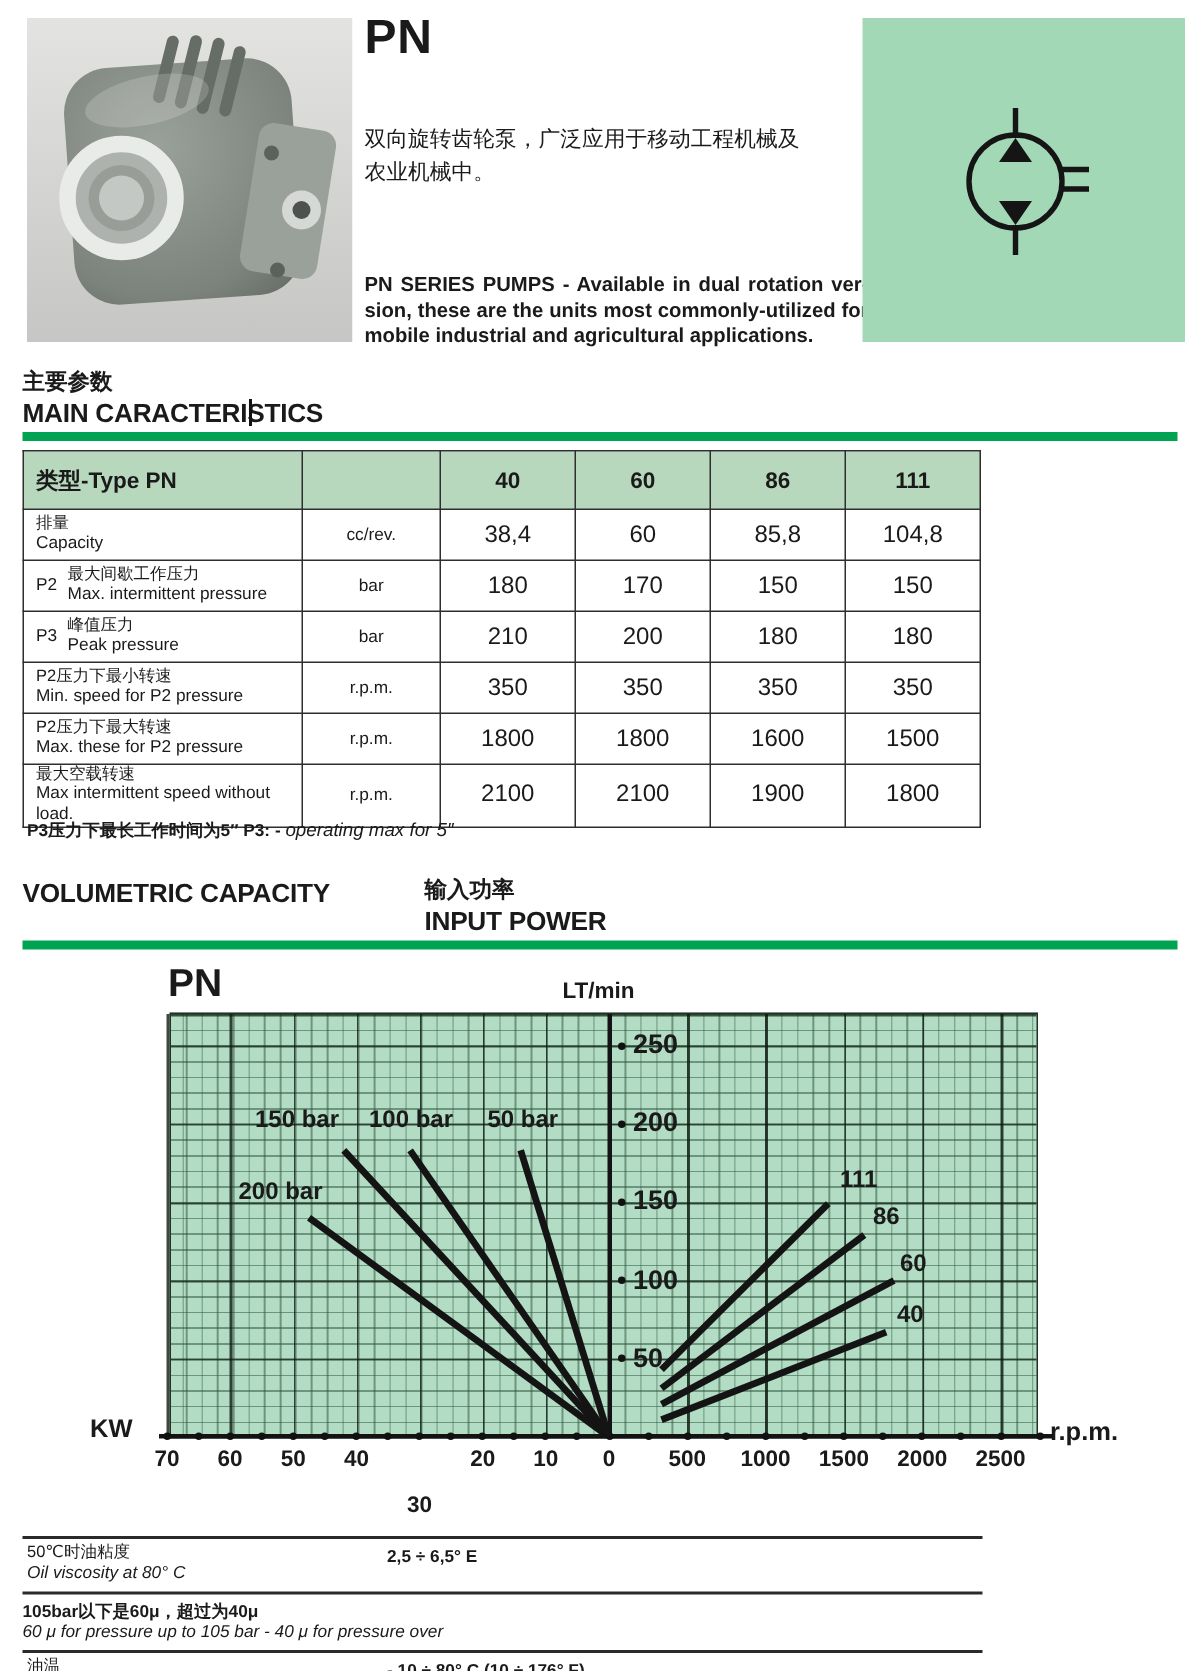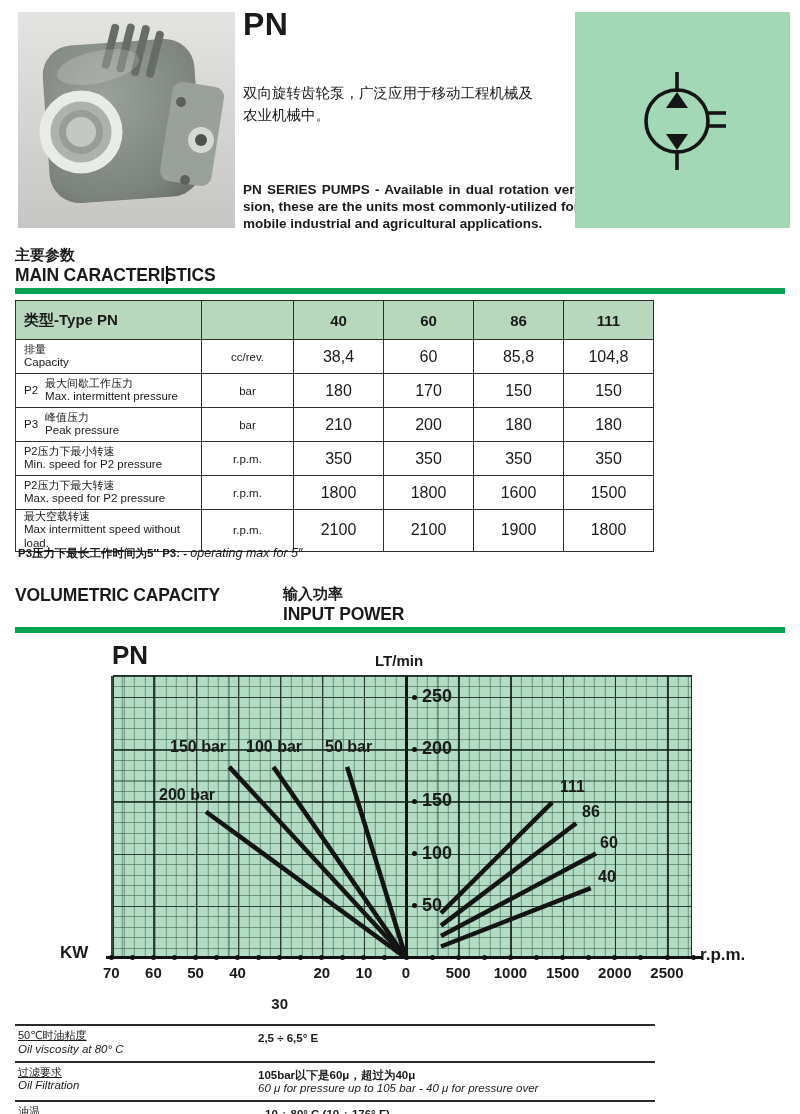--- a/index.html
+++ b/index.html
@@ -72,21 +72,21 @@
   .lbl-200bar{left:45px;top:110px;}
   .lbl-111{left:446px;top:102px;}
   .lbl-86{left:468px;top:127px;}
   .lbl-60{left:486px;top:158px;}
   .lbl-40{left:484px;top:192px;}
 
   
   #notes{left:15px;top:1024px;width:640px;border-bottom:3px solid #1c1c1c;}
   .note-row{display:flex;border-top:2px solid #2a2a2a;padding:3px 0 4px 0;min-height:22px;}
   .note-row .nlbl{width:240px;padding-left:3px;}
-  .note-row .cn{font-size:11px;line-height:1.25;text-decoration:underline;}
+  .note-row .cn{font-size:11px;line-height:1.25;}
   .note-row .en{font-size:11.5px;font-style:italic;line-height:1.2;}
   .note-row .nval{flex:1;}
   .note-row .v1{font-size:11.5px;font-weight:600;line-height:1.3;padding-top:2px;}
   .note-row .v1:empty{display:none;}
   .note-row .v2{font-size:11.5px;font-style:italic;line-height:1.2;}
   .note-row .v2:empty{display:none;}
 </style>
 </head>
 <body>
 
@@ -246,21 +246,21 @@
         <td class="val">350</td>
         <td class="val">350</td>
       </tr>
 
       <tr>
         <td>
           <div class="rowlbl">
 
             <span>
               <div class="cn">P2压力下最大转速</div>
-              <div class="en">Max. speed for P2 pressure</div>
+              <div class="en">Max. these for P2 pressure</div>
             </span>
           </div>
         </td>
         <td class="unit">r.p.m.</td>
         <td class="val">1800</td>
         <td class="val">1800</td>
         <td class="val">1600</td>
         <td class="val">1500</td>
       </tr>
 
@@ -393,24 +393,20 @@
         <div class="cn">50℃时油粘度</div>
         <div class="en">Oil viscosity at 80° C</div>
       </div>
       <div class="nval">
         <div class="v1">2,5 ÷ 6,5° E</div>
 
       </div>
     </div>
 
     <div class="note-row">
-      <div class="nlbl">
-        <div class="cn">过滤要求</div>
-        <div class="en">Oil Filtration</div>
-      </div>
       <div class="nval">
         <div class="v1">105bar以下是60μ，超过为40μ</div>
         <div class="v2">60 μ for pressure up to 105 bar - 40 μ for pressure over</div>
       </div>
     </div>
 
     <div class="note-row">
       <div class="nlbl">
         <div class="cn">油温</div>
 

